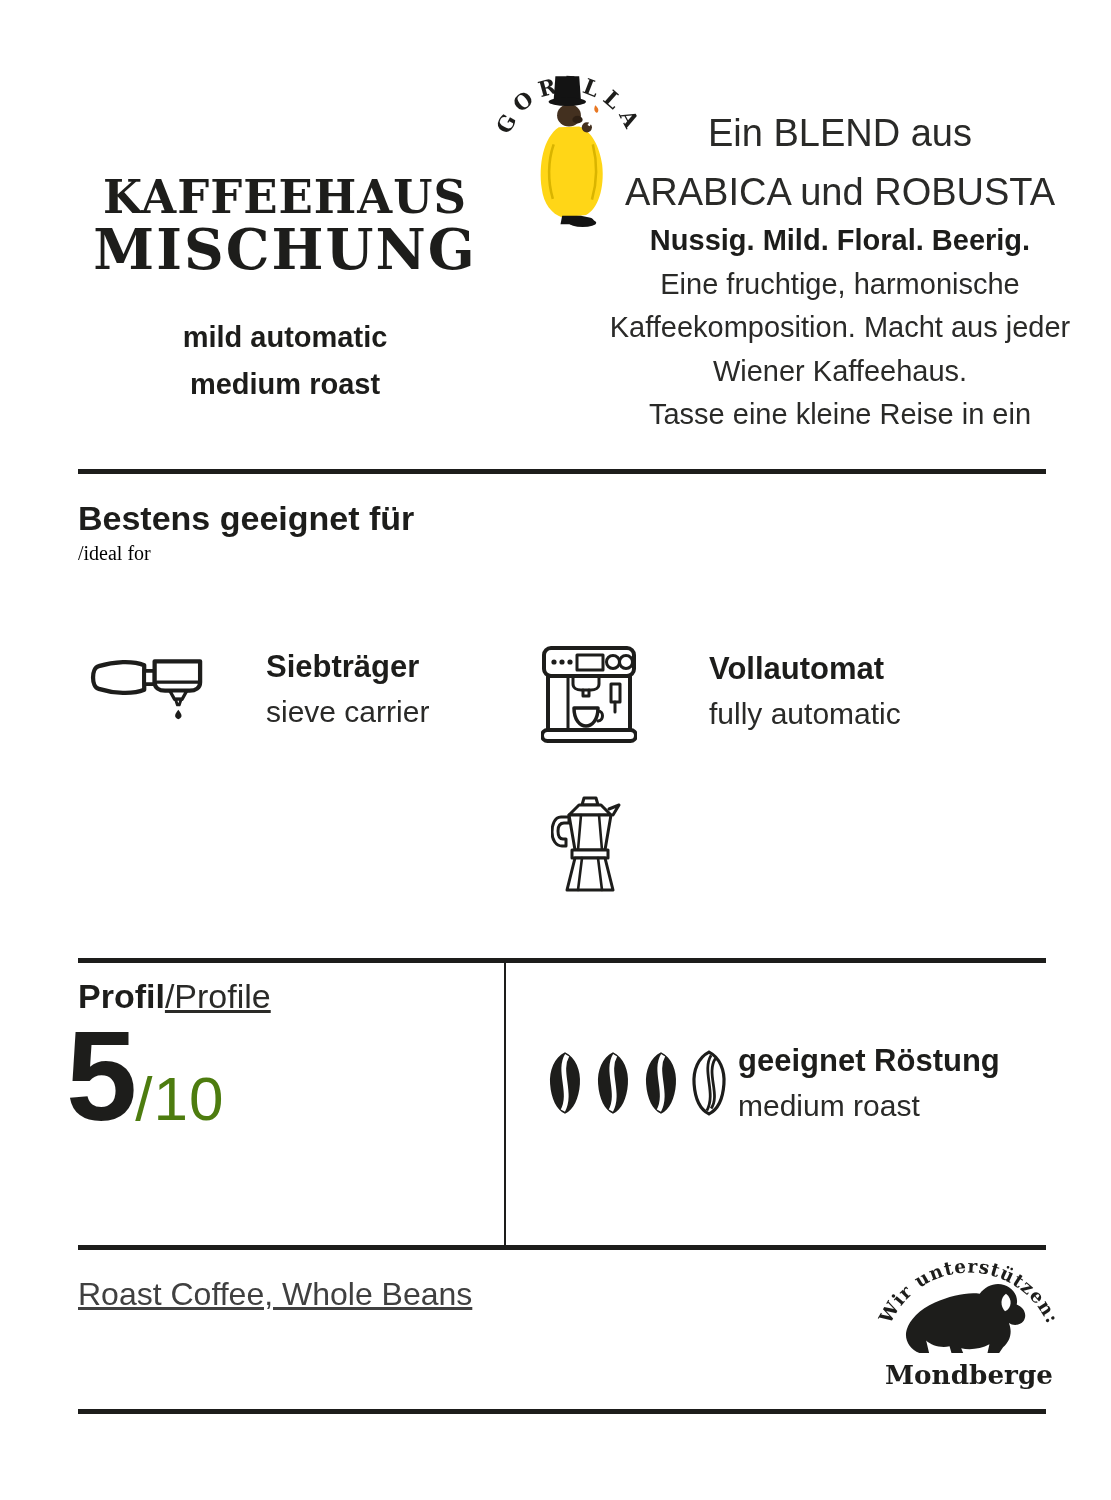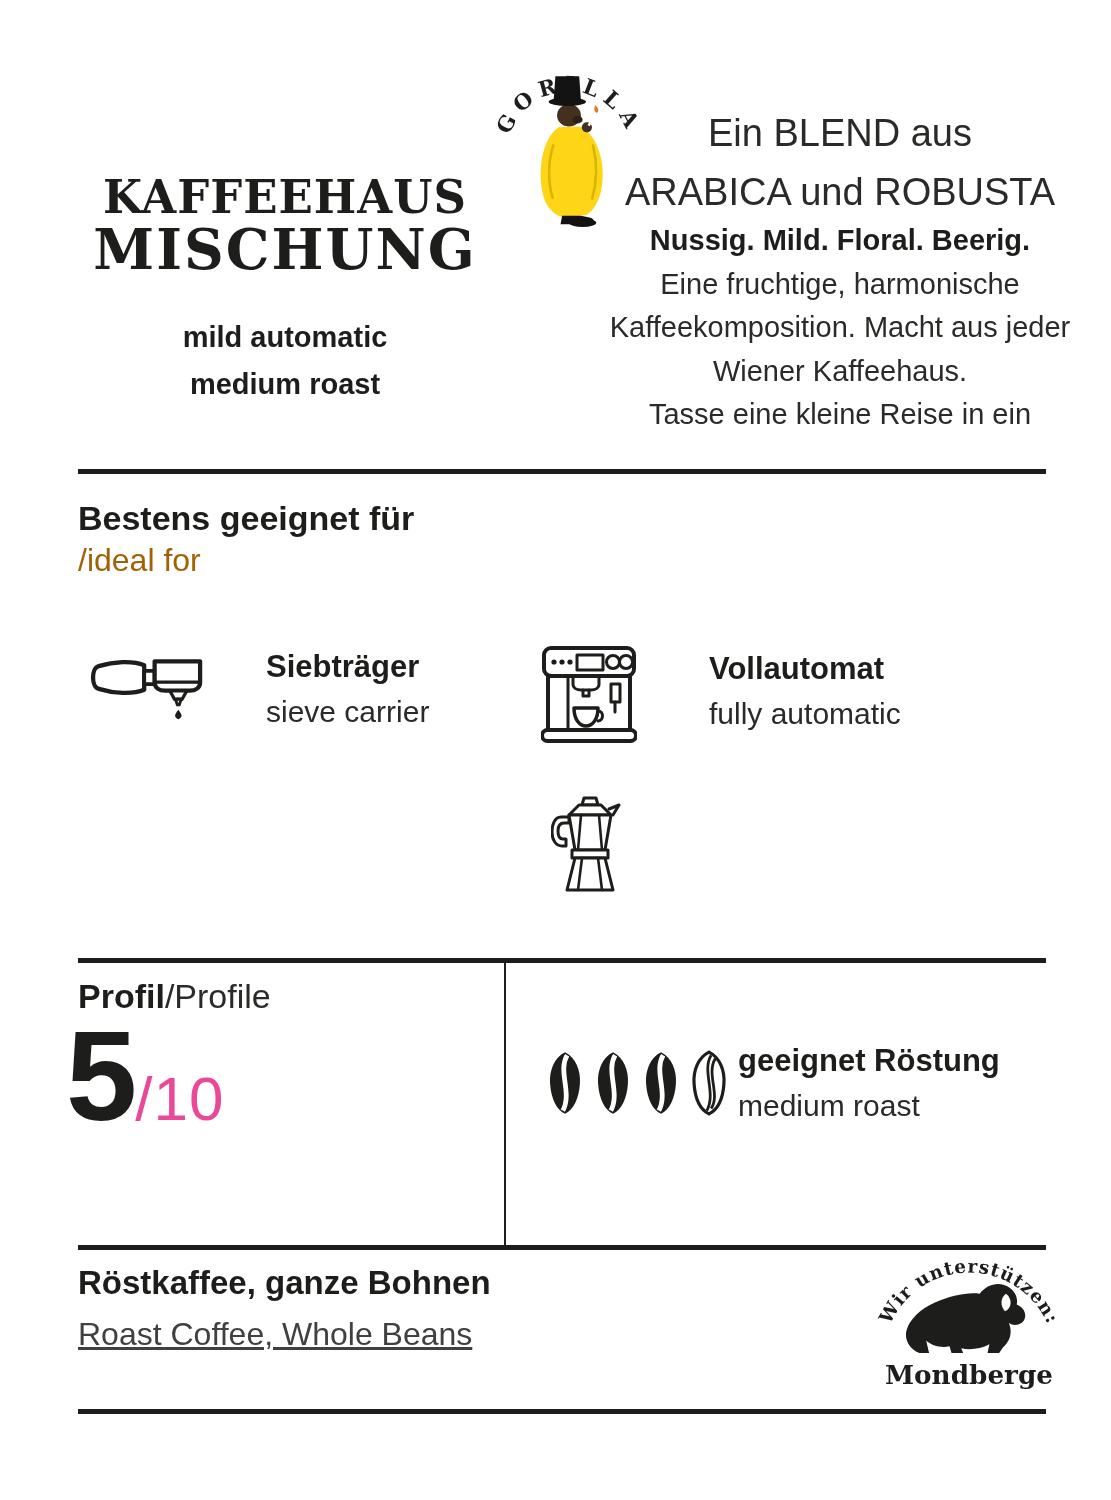--- a/index.html
+++ b/index.html
@@ -40,37 +40,37 @@
   .rule{background:var(--ink);height:5px;width:968px;left:78px;}
   .rule-1{top:469px;}
   .rule-2{top:958px;}
   .rule-3{top:1245px;}
   .rule-4{top:1409px;}
   .vline{left:504px;top:963px;width:2px;height:282px;background:var(--ink);}
 
   
   .suit-heading{left:78px;top:497px;}
   .suit-heading .de{font-weight:bold;font-size:34px;line-height:1.25;}
-  .suit-heading .en{font-size:32px;line-height:1.3;color:#a16207;}
+  .suit-heading .en{font-size:20px;line-height:1.3;color:#000000;font-family:Liberation Serif, serif;}
   .label-pair .de{font-weight:bold;font-size:31px;line-height:1.2;}
   .label-pair .en{font-size:30px;line-height:1.2;margin-top:9px;color:#2a2a28;}
   .icon-portafilter{left:86px;top:650px;width:124px;height:72px;}
   .text-siebtraeger{left:266px;top:648px;}
   .icon-machine{left:541px;top:644px;width:96px;height:100px;}
   .text-vollautomat{left:709px;top:650px;}
   .icon-moka{left:551px;top:796px;width:78px;height:98px;}
   .text-espressokanne{left:709px;top:804px;}
 
   
   .profil-heading{left:78px;top:977px;font-size:34px;}
   .profil-heading .de{font-weight:bold;}
-  .profil-heading .en{font-weight:normal;color:#2a2a28;}
+  .profil-heading .en{font-weight:normal;color:#2a2a28;text-decoration:underline;}
   .score{left:66px;top:1012px;display:flex;align-items:baseline;}
   .score .big{font-weight:bold;font-size:128px;line-height:1;letter-spacing:-2px;}
-  .score .small{font-size:62px;line-height:1;letter-spacing:1px;color:#ec4899;}
+  .score .small{font-size:62px;line-height:1;letter-spacing:1px;color:#4d7c0f;}
   .text-intensity{left:265px;top:1040px;}
   .beans{left:546px;top:1050px;display:flex;gap:10px;}
   .bean{width:38px;height:66px;}
   .bean .body{fill:var(--ink);stroke:none;}
   .bean .crease{fill:none;stroke:#fff;stroke-width:4.5;}
   .bean .crease2{display:none;}
   .bean.bean-outline .body{fill:#fff;stroke:var(--ink);stroke-width:3;}
   .bean.bean-outline .crease{stroke:var(--ink);stroke-width:2.6;}
   .bean.bean-outline .crease2{display:block;fill:none;stroke:var(--ink);stroke-width:2.6;}
   .text-roast{left:738px;top:1042px;}
@@ -226,21 +226,20 @@
     </svg>
   </div>
   <div class="abs label-pair text-roast">
     <div class="de">geeignet Röstung</div>
     <div class="en">medium roast</div>
   </div>
 
   <div class="abs rule rule-3"></div>
 
   <div class="abs product-block">
-    <div class="de">Röstkaffee, ganze Bohnen</div>
     <div class="en">Roast Coffee, Whole Beans</div>
   </div>
 
   <svg class="abs logo-mondberge" viewBox="0 0 190 150" aria-hidden="true">
     <defs>
         <path id="arcM" d="M 8 100 A 88 88 0 0 1 182 100" fill="none"></path>
       </defs>
     <text font-family="DejaVu Serif, serif" font-weight="bold" font-size="19" letter-spacing="1" fill="#1d1d1b">
       <textPath href="#arcM" startOffset="50%" text-anchor="middle">Wir unterstützen:</textPath>
     </text>

